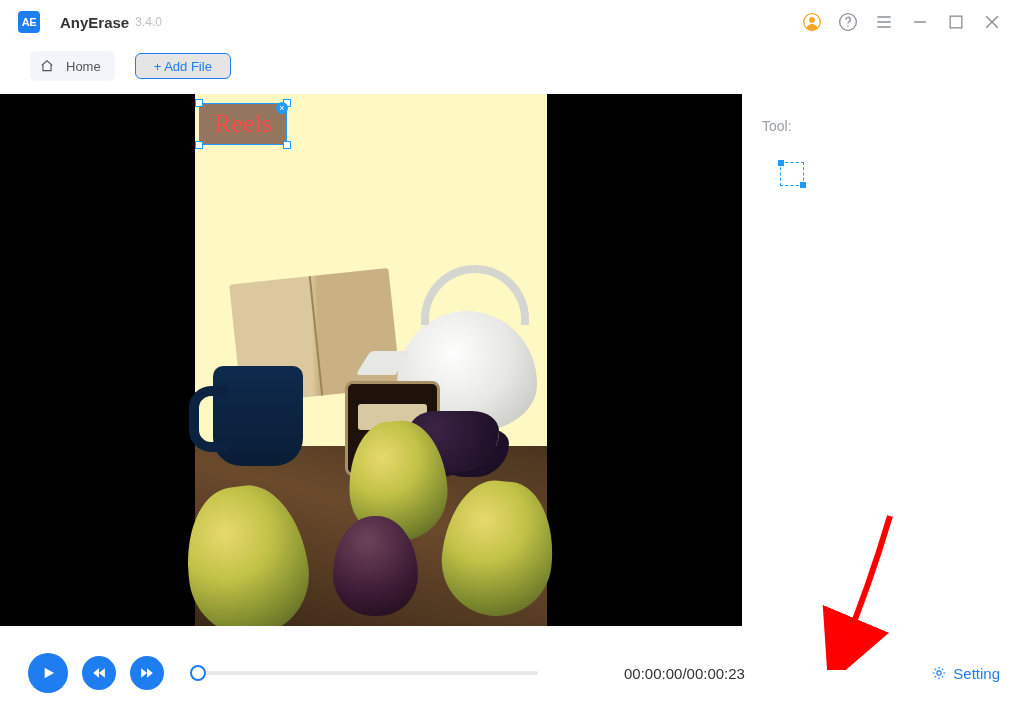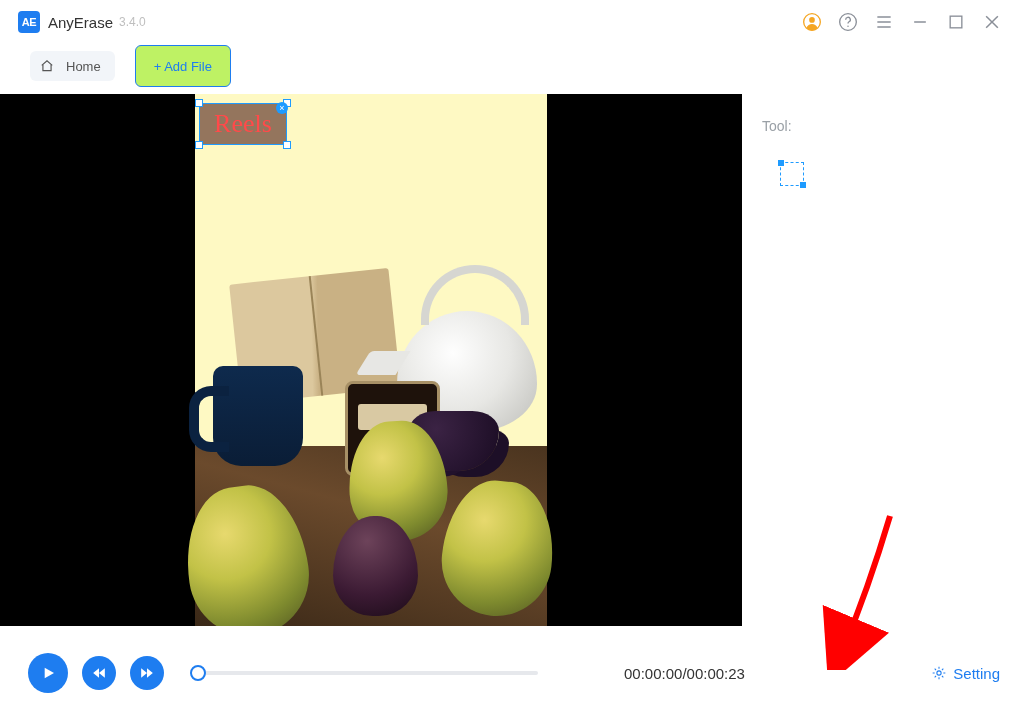--- a/index.html
+++ b/index.html
@@ -26,23 +26,23 @@
     background: #1e7df0;
     border-radius: 4px;
     color: #fff;
     font-size: 11px;
     font-weight: 700;
     display: flex; align-items: center; justify-content: center;
     letter-spacing: -0.5px;
   }
   .app-name {
     font-size: 15px;
-    font-weight: 400;
+    font-weight: 700;
     color: #333;
-    margin-left: 8px;
+    margin-left: 20px;
   }
   .app-version {
     font-size: 12px;
     color: #bfbfbf;
     margin-left: 6px;
   }
   .titlebar-spacer { flex: 1; }
   .title-icons { display: flex; align-items: center; gap: 16px; }
   .title-icons .ticon {
     width: 20px; height: 20px;
@@ -67,25 +67,25 @@
     border: none;
     border-radius: 6px;
     height: 30px;
     padding: 0 14px 0 10px;
     display: flex; align-items: center; gap: 12px;
     color: #555; font-size: 13px;
     cursor: pointer;
   }
   .home-btn svg { width:14px; height:14px; stroke:#555; fill:none; stroke-width:2; }
   .addfile-btn {
-    background: #bef264;
+    background: #e5e5e5;
     border: 1px solid #1e7df0;
     color: #1e7df0;
     border-radius: 6px;
-    height: 42px;
+    height: 26px;
     padding: 0 18px;
     font-size: 13px;
     cursor: pointer;
   }
 
   
   .editor {
     position: absolute;
     top: 94px; left: 0;
     width: 742px; height: 532px;

